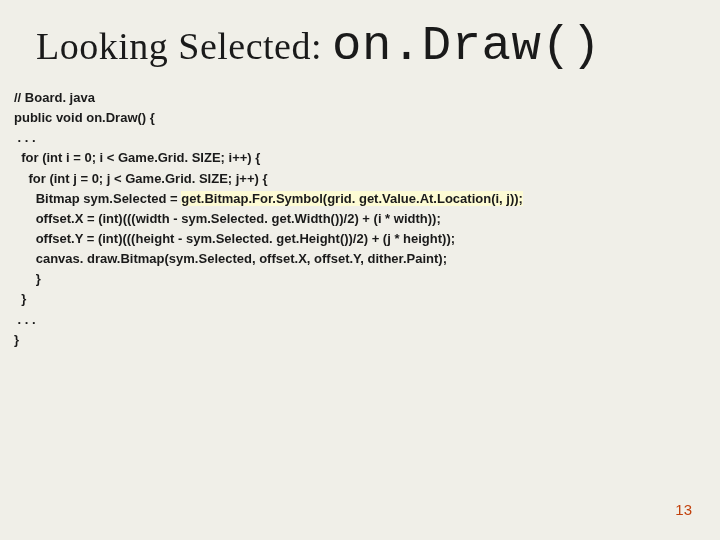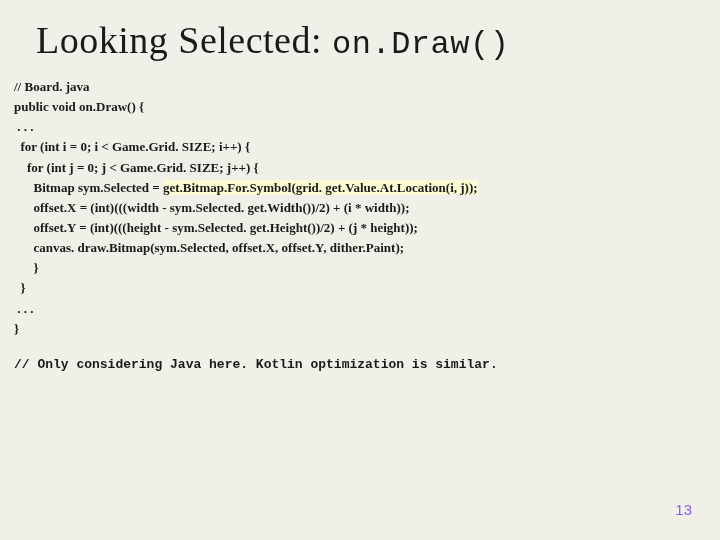--- a/index.html
+++ b/index.html
@@ -20,24 +20,24 @@
     padding: 18px 14px 0 14px;
   }
   .title {
     font-size: 38px;
     font-weight: 400;
     margin: 0 0 14px 22px;
     letter-spacing: 0.5px;
   }
   .title .mono {
     font-family: Consolas, "Courier New", monospace;
-    font-size: 32px;
+    font-size: 49px;
   }
   pre.code {
-    font-family: Liberation Serif, serif;
+    font-family: Liberation Sans, sans-serif;
     font-size: 13px;
     line-height: 1.55;
     font-weight: bold;
     white-space: pre;
     margin: 0;
     color: #1a1a1a;
   }
   .hl {
     background: #fdfbd4;
   }
@@ -46,21 +46,21 @@
     font-size: 13px;
     font-weight: bold;
     margin-top: 18px;
   }
   .pagenum {
     position: absolute;
     right: 28px;
     bottom: 22px;
     font-family: Arial, sans-serif;
     font-size: 15px;
-    color: #8b5cf6;
+    color: #c2410c;
   }
 </style>
 </head>
 <body>
 
 <div class="slide">
 
   <h1 class="title">
     <span>Looking Selected: </span><span class="mono">on.Draw()</span>
   </h1>
@@ -72,16 +72,15 @@
 <span>    for (int j = 0; j &lt; Game.Grid. SIZE; j++) {</span>
 <span>      Bitmap sym.Selected = </span><span class="hl">get.Bitmap.For.Symbol(grid. get.Value.At.Location(i, j));</span>
 <span>      offset.X = (int)(((width - sym.Selected. get.Width())/2) + (i * width));</span>
 <span>      offset.Y = (int)(((height - sym.Selected. get.Height())/2) + (j * height));</span>
 <span>      canvas. draw.Bitmap(sym.Selected, offset.X, offset.Y, dither.Paint);</span>
 <span>      }</span>
 <span>  }</span>
 <span> . . .</span>
 <span>}</span></pre>
 
-  <div class="footnote">// Only considering Java here. Kotlin optimization is similar.</div>
 
   <div class="pagenum">13</div>
 </div>
 
 </body></html>

